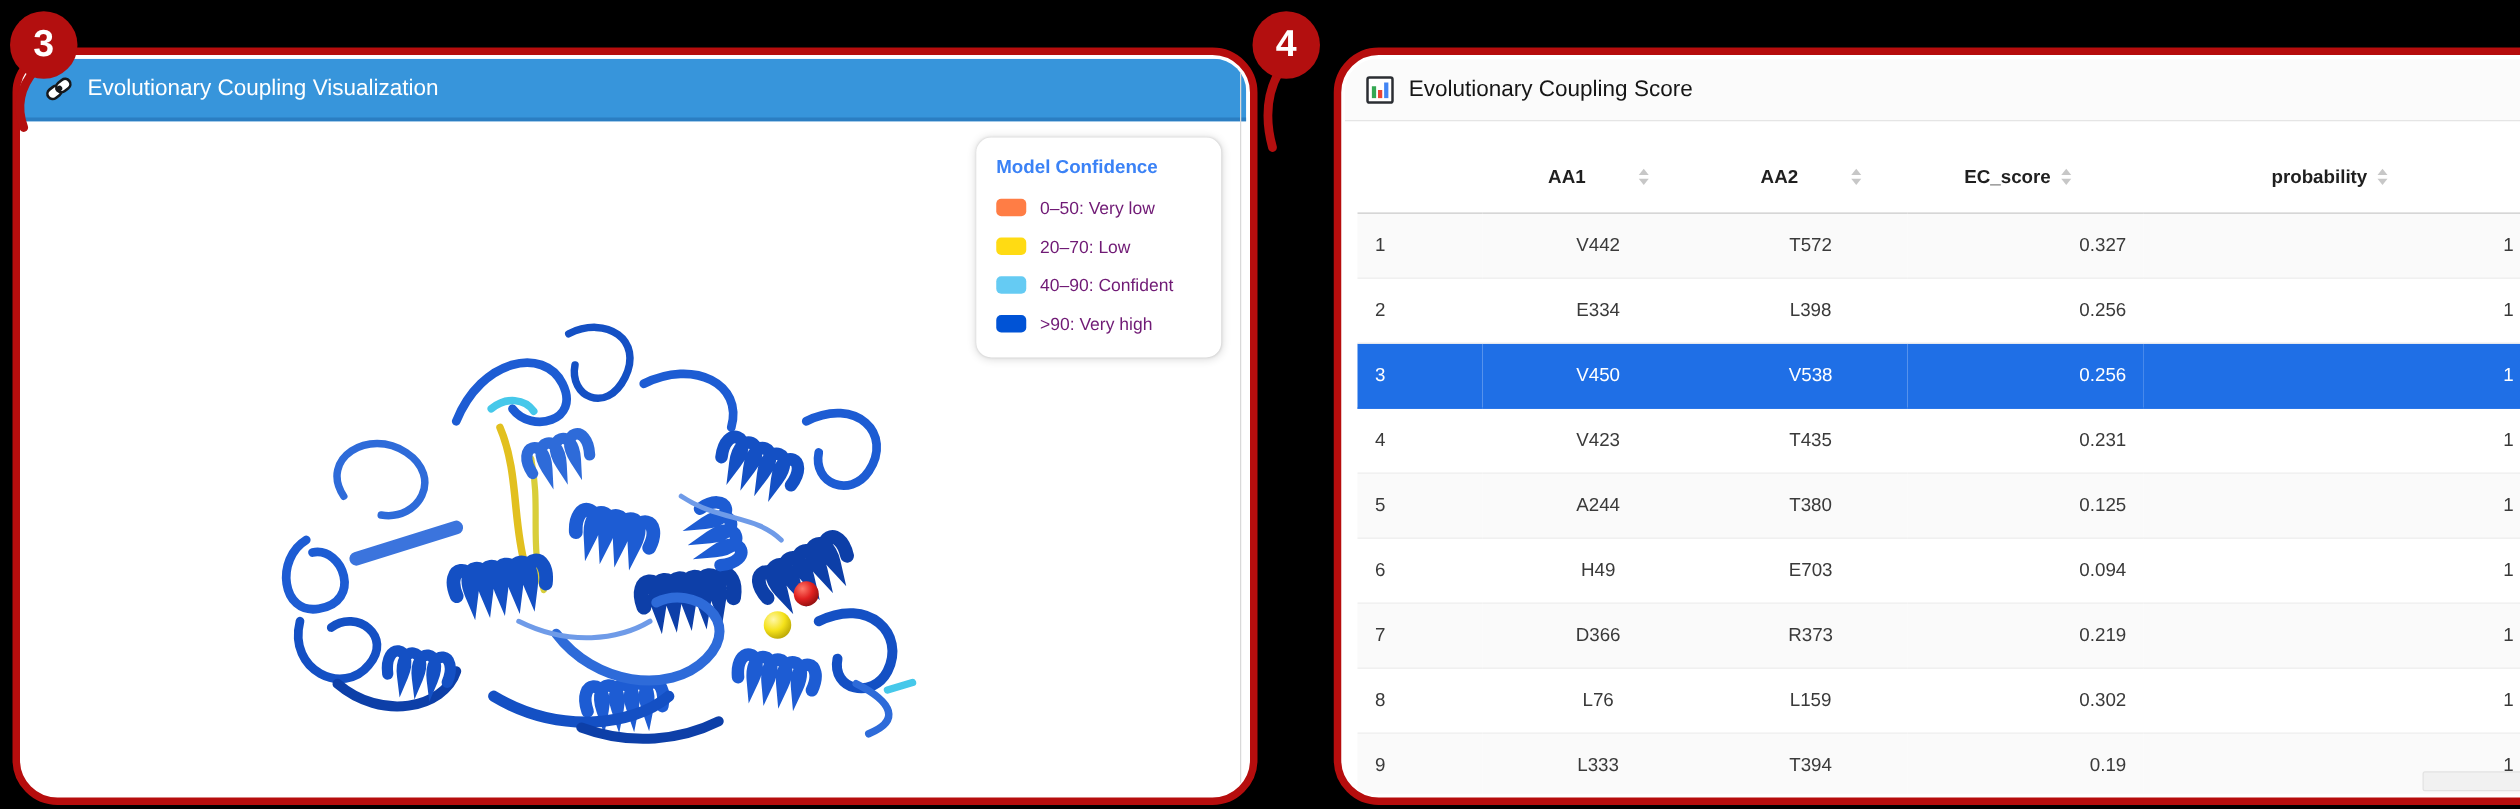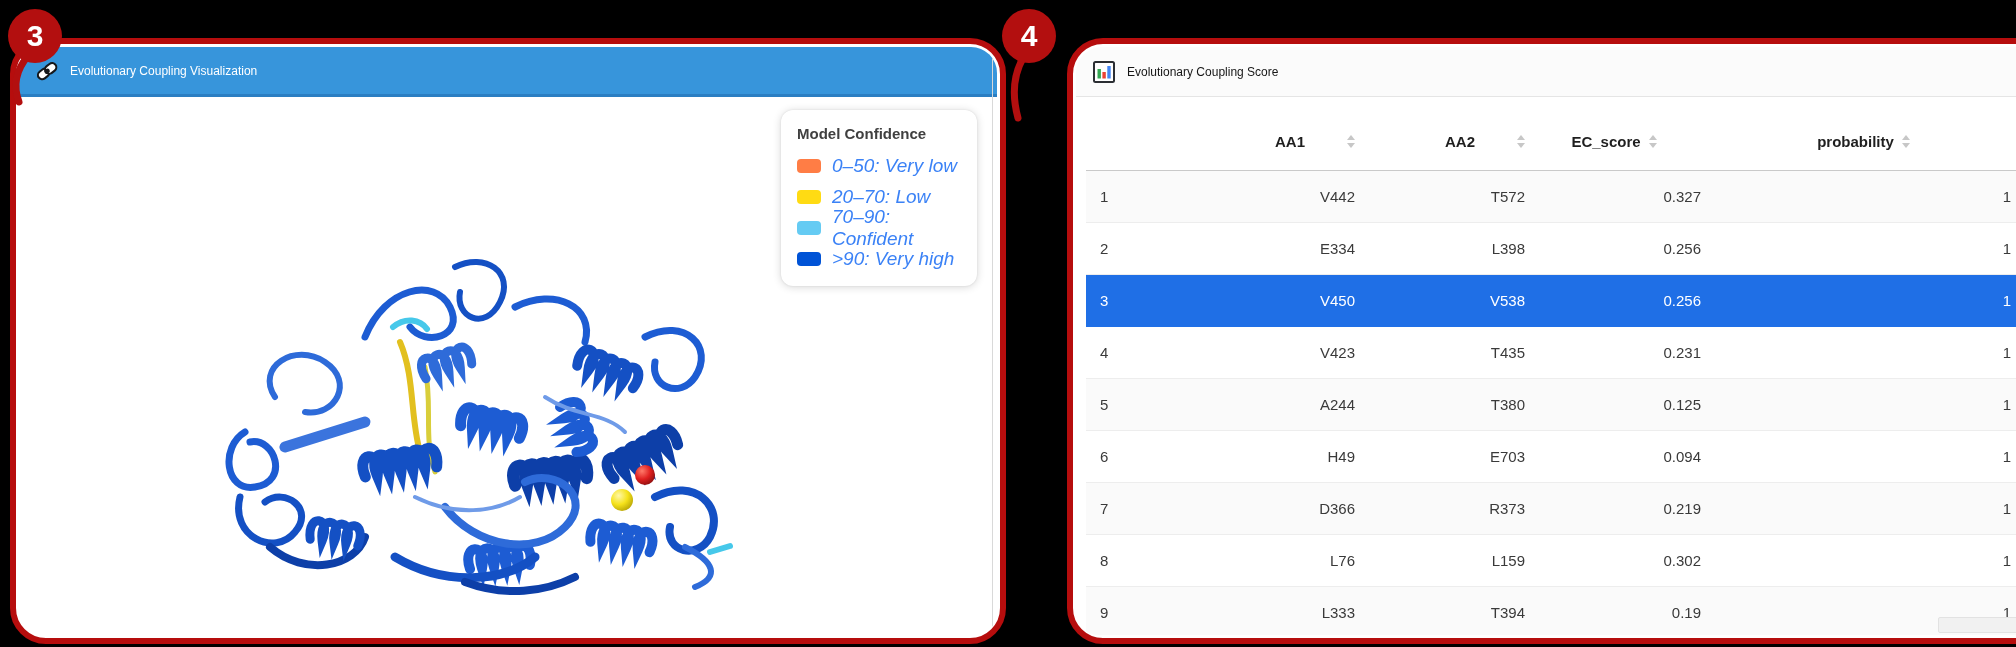--- a/index.html
+++ b/index.html
@@ -10,51 +10,51 @@
   .apanel{position:absolute;top:38px;height:606px;background:#fff;
           border:6px solid #b60d0d;border-radius:36px;box-sizing:border-box;
           padding:3px;overflow:hidden;}
   .apanel.left{left:10px;width:996px;}
   .apanel.right{left:1067px;width:1000px;}
   .card{position:relative;width:100%;height:100%;border-radius:26px 26px 22px 22px;
         overflow:hidden;background:#fff;}
 
   
   .card-header{height:50px;display:flex;align-items:center;gap:11px;
-               padding:0 16px;box-sizing:border-box;font-size:12px;}
+               padding:0 16px;box-sizing:border-box;font-size:18px;}
   .card-header.blue{background:#3795db;border-bottom:3px solid #2b7ec2;color:#fff;}
   .card-header.light{background:#fbfbfb;border-bottom:1px solid #e5e5e5;color:#161616;}
   .hicon{width:24px;height:24px;flex:0 0 auto;}
 
   
   .native-edge{position:absolute;top:0;right:4px;width:1px;height:100%;background:#d9d9d9;}
 
   
   .legend{position:absolute;top:63px;right:20px;width:196px;background:#fff;
           border-radius:12px;padding:13px 16px 12px;box-sizing:border-box;
           box-shadow:0 1px 8px rgba(0,0,0,.16),0 0 2px rgba(0,0,0,.10);}
-  .legend-title{font-size:15px;font-weight:bold;color:#404040;margin:2px 0 8px;}
+  .legend-title{font-size:15px;font-weight:bold;color:#3b82f6;margin:2px 0 8px;}
   .legend-item{display:flex;align-items:center;gap:11px;height:31px;}
   .swatch{width:24px;height:14px;border-radius:4px;flex:0 0 auto;}
-  .legend-label{font-size:19px;color:#3b82f6;font-style:italic;}
+  .legend-label{font-size:14px;color:#701a75;}
 
   
   .protein{position:absolute;left:196px;top:200px;width:520px;height:352px;}
 
   
   .ec-table{margin:15px 0 0 10px;border-collapse:collapse;table-layout:fixed;
             width:939px;font-size:15px;}
   .ec-table th{height:56px;font-weight:bold;color:#1f1f1f;vertical-align:middle;
                border-bottom:1px solid #c9c9c9;}
   .ec-table td{height:49px;color:#3a3a3a;vertical-align:middle;
                border-bottom:1px solid #ededed;}
   .ec-table tr.stripe td{background:#fafafa;}
   .ec-table tr.selected td{background:#1f6fe6;color:#fff;border-bottom-color:#1f6fe6;}
   .cell-idx{padding-left:14px;text-align:left;}
-  .cell-l{padding-left:16px;text-align:right;}
+  .cell-l{padding-left:16px;text-align:center;}
   .cell-r{padding-right:14px;text-align:right;}
   .th-flex{display:inline-flex;align-items:center;}
   th.cell-r .th-flex{justify-content:center;width:100%;}
   .sort{display:inline-flex;flex-direction:column;gap:3px;margin-left:42px;}
   th.cell-r .sort{margin-left:8px;}
   .sort i{display:block;width:0;height:0;border-left:4px solid transparent;
           border-right:4px solid transparent;}
   .sort .up{border-bottom:5px solid #c7c7c7;}
   .sort .dn{border-top:5px solid #c7c7c7;}
 
@@ -144,21 +144,21 @@
       <div class="legend-item">
         <span class="swatch" style="background: rgb(255, 125, 69);"></span>
         <span class="legend-label">0–50: Very low</span>
       </div>
       <div class="legend-item">
         <span class="swatch" style="background: rgb(255, 219, 19);"></span>
         <span class="legend-label">20–70: Low</span>
       </div>
       <div class="legend-item">
         <span class="swatch" style="background: rgb(101, 203, 243);"></span>
-        <span class="legend-label">70–90: Confident</span>
+        <span class="legend-label">40–90: Confident</span>
       </div>
       <div class="legend-item">
         <span class="swatch" style="background: rgb(0, 83, 214);"></span>
         <span class="legend-label">&gt;90: Very high</span>
       </div>
     </div>
 
     <div class="native-edge"></div>
   </div>
 </div>

